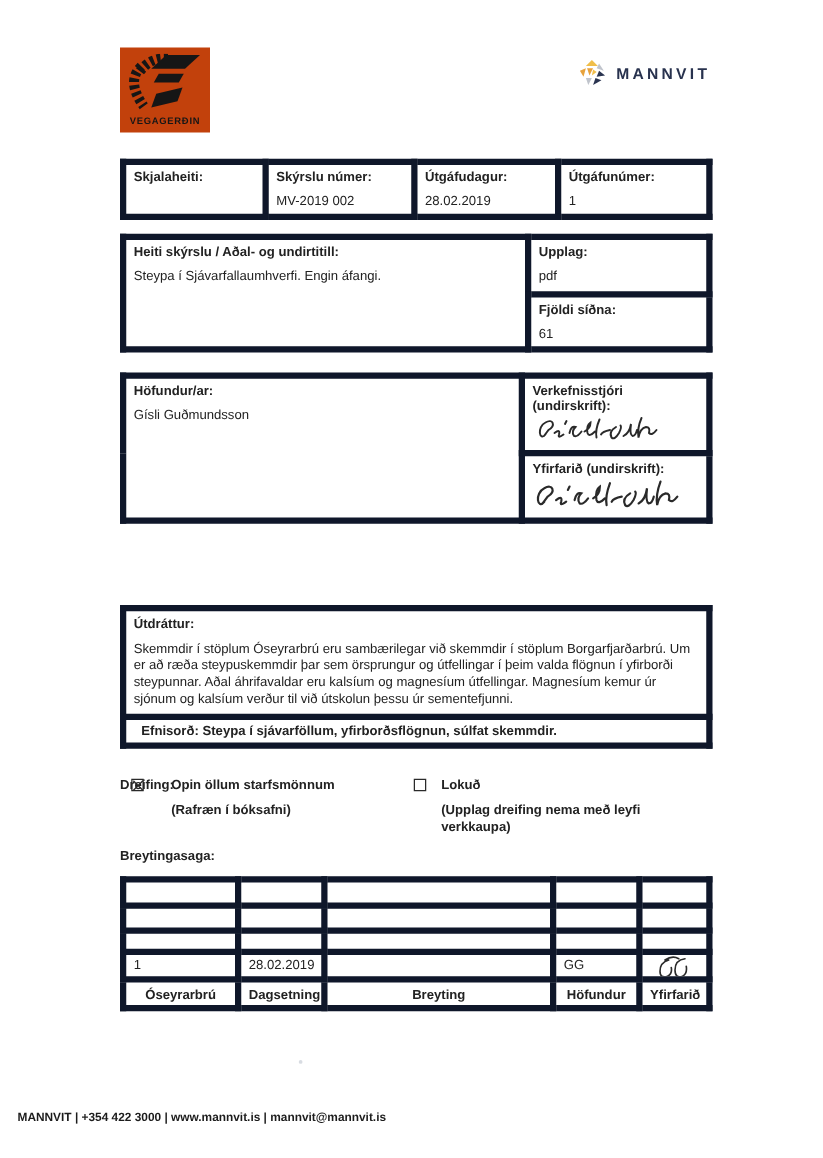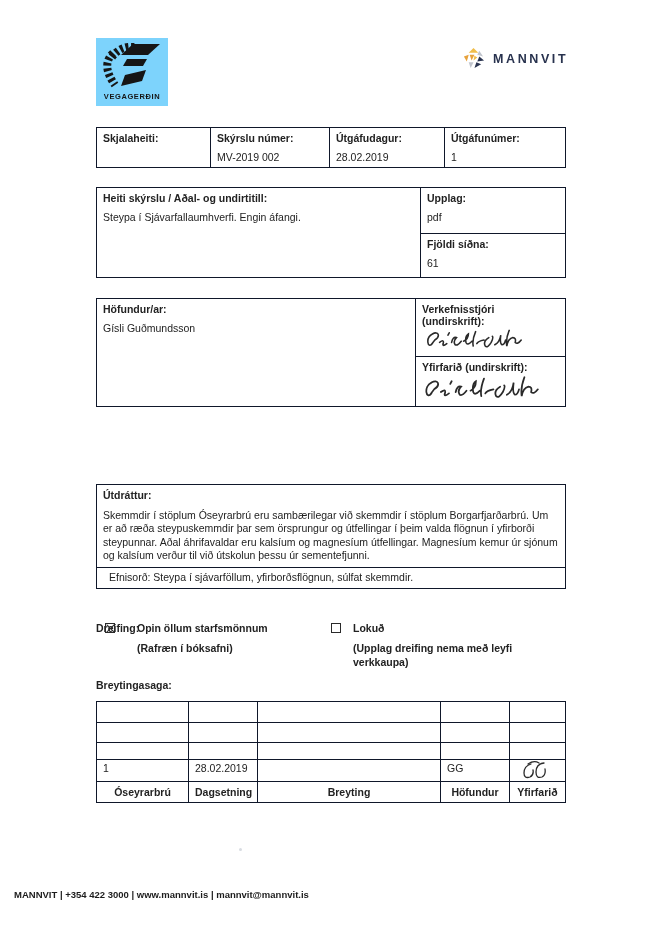--- a/index.html
+++ b/index.html
@@ -1,32 +1,32 @@
 <!DOCTYPE html>
 <html><head>
 <meta charset="utf-8">
 <style>
   * { margin:0; padding:0; box-sizing:border-box; }
   body { background:#ffffff; font-family:"Liberation Sans", sans-serif; color:#222; }
   .page { position:relative; width:658px; height:926px; background:#fff; overflow:hidden; }
 
   
   .vega-logo { position:absolute; left:96px; top:38px; width:72px; height:68px;
-    background:#7dd3fc; display:flex; flex-direction:column; align-items:center;
+    background:#c2410c; display:flex; flex-direction:column; align-items:center;
     justify-content:flex-end; padding-bottom:5px; }
   .vega-logo svg { position:absolute; top:5px; left:6px; }
   .vega-word { font-size:7.5px; font-weight:bold; letter-spacing:0.6px; color:#161616; }
 
   .mannvit-logo { position:absolute; left:462px; top:47px; display:flex; align-items:center;text-align:center; }
   .mannvit-word { margin-left:8px; font-size:12.5px; font-weight:bold;
     letter-spacing:2.6px; color:#28324E; }
 
   
   table { border-collapse:collapse; table-layout:fixed; position:absolute; }
-  td { border:1px solid #0f172a; vertical-align:top; font-size:10.5px;
+  td { border:5px solid #0f172a; vertical-align:top; font-size:10.5px;
        padding:4px 6px; overflow:hidden; }
   .lbl { font-weight:bold; }
   .val { margin-top:7px; }
 
   
   .t-docinfo { left:96px; top:127px; width:469px; }
   .t-docinfo td { height:40px; }
 
   
   .t-title { left:96px; top:187px; width:469px; }
@@ -34,21 +34,21 @@
   
   .t-authors { left:96px; top:298px; width:469px; }
 
   
   .t-client { left:96px; top:402px; width:469px; }
   .t-client td { padding-top:8px; font-weight:bold; }
 
   
   .t-abstract { left:96px; top:484px; width:469px; }
   .t-abstract .para { margin-top:8px; line-height:13.4px; font-weight:normal; }
-  .t-abstract .kw td { font-weight:normal; padding:3px 12px;margin-left:18px; }
+  .t-abstract .kw td { font-weight:bold; padding:3px 12px;margin-left:18px; }
 
   
   .section-label { position:absolute; font-size:10.5px; font-weight:bold; }
   .chk { position:absolute; width:10px; height:10px; border:1.2px solid #2a2a2a; }
   .chk .x1,.chk .x2 { position:absolute; left:-1px; top:3.5px; width:11px; height:1.2px;
     background:#2a2a2a; }
   .chk .x1 { transform:rotate(45deg); }
   .chk .x2 { transform:rotate(-45deg); }
   .chk-label { position:absolute; font-size:10.5px; font-weight:bold; }
   .chk-sub { position:absolute; font-size:10.5px; font-weight:bold; line-height:14px; }

